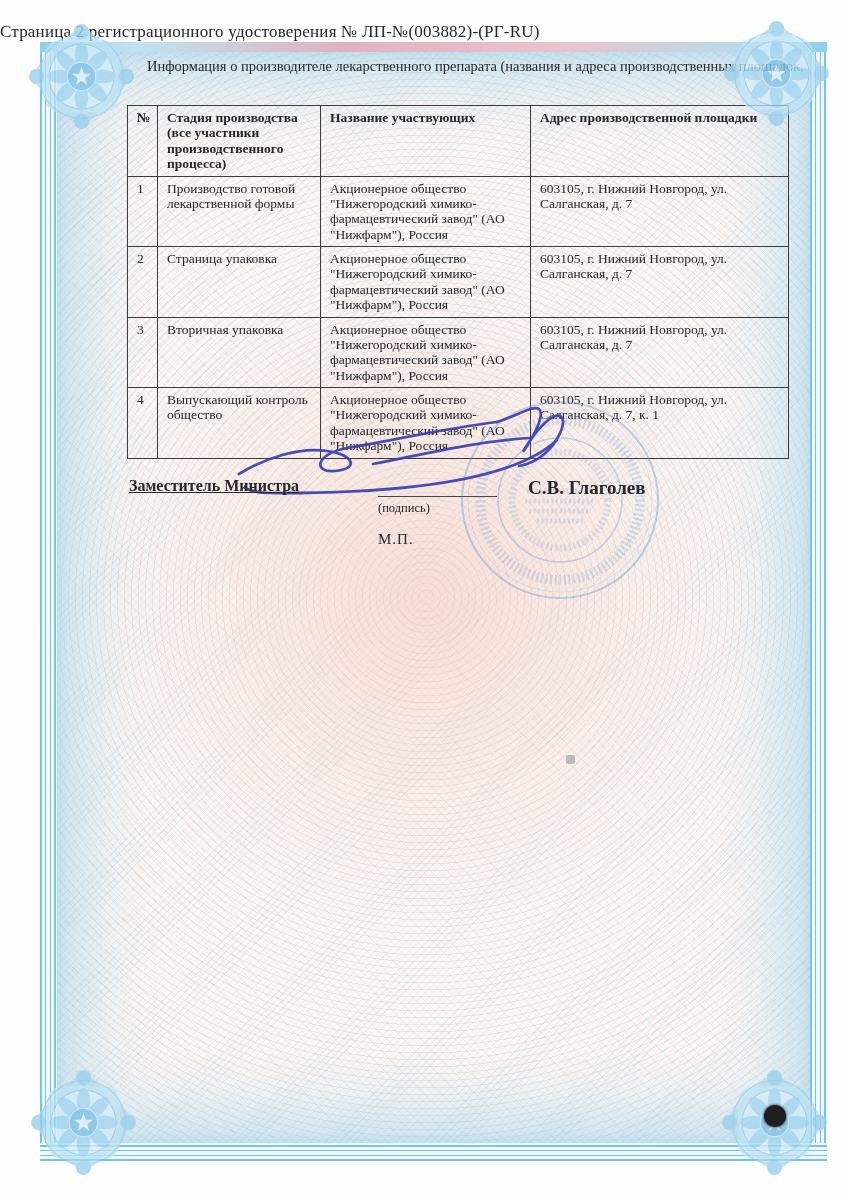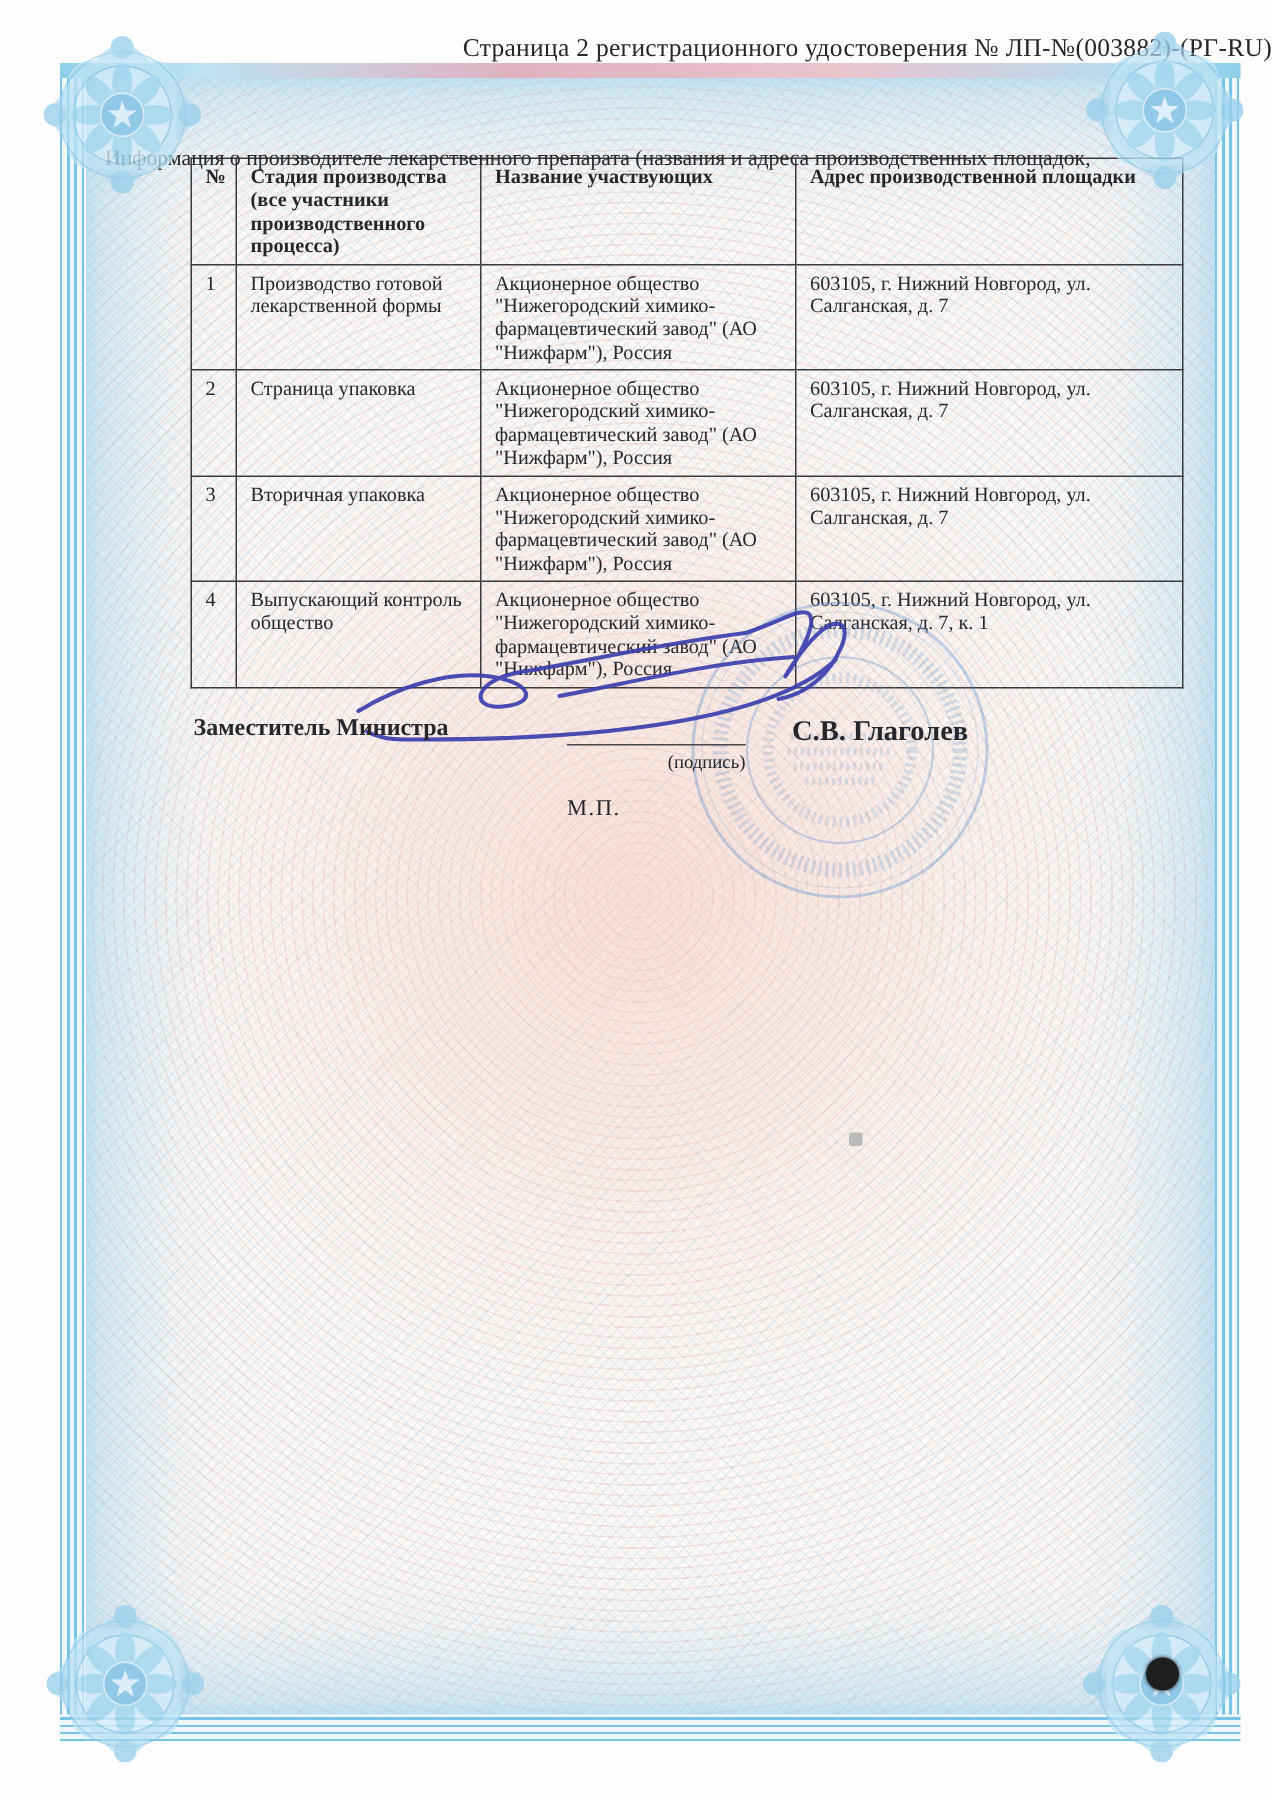--- a/index.html
+++ b/index.html
@@ -32,40 +32,40 @@
   
   .rosette{position:absolute;width:105px;height:105px;opacity:0.8;z-index:5;}
   .rosette.tl{left:29px;top:24px;}
   .rosette.tr{left:724px;top:21px;}
   .rosette.bl{left:31px;top:1070px;}
   .rosette.br{left:722px;top:1070px;}
   .punch-dot{position:absolute;left:764px;top:1105px;width:22px;height:22px;border-radius:50%;
     background:#1e1e1e;z-index:6;box-shadow:0 0 2px 1px rgba(30,30,30,.5);}
   .speck{position:absolute;left:566px;top:755px;width:9px;height:9px;background:#9aa09f;opacity:.65;border-radius:2px;z-index:2;}
   
-  .doc-title{position:absolute;left:0;right:0;top:22px;text-align:right;
+  .doc-title{position:absolute;left:0;right:0;top:22px;text-align:left;
     font-size:17px;letter-spacing:.2px;z-index:3;}
-  .doc-intro{position:absolute;left:70px;right:44px;top:57px;text-align:left;
-    font-size:14.5px;line-height:1.3;z-index:3;margin-top:40px;}
+  .doc-intro{position:absolute;left:70px;right:44px;top:57px;text-align:right;
+    font-size:14.5px;line-height:1.3;z-index:3;}
   
   table.mfg{position:absolute;left:127px;top:105px;width:661px;border-collapse:collapse;
     font-size:13.5px;line-height:1.14;z-index:2;table-layout:fixed;}
   .mfg th,.mfg td{border:1px solid #3a3a3f;vertical-align:top;text-align:left;
     padding:4px 8px 4px 9px;font-weight:normal;}
   .mfg th{font-weight:bold;}
   .col-num{width:30px;}
   .col-stage{width:163px;}
   .col-org{width:210px;}
   .col-addr{width:258px;}
   .mfg tr.hdr th{height:58px;}
   .mfg tr.row td{height:56px;}
   
-  .sign-role{position:absolute;left:129px;top:477px;font-weight:bold;font-size:16px;z-index:4;}
+  .sign-role{position:absolute;left:129px;top:477px;font-weight:bold;font-size:16px;z-index:4;text-decoration:underline;}
   .sign-line{position:absolute;left:378px;top:496px;width:119px;border-top:1.5px solid #46464a;z-index:4;}
-  .sign-caption{position:absolute;left:378px;top:501px;width:119px;text-align:right;font-size:12.5px;z-index:4;}
+  .sign-caption{position:absolute;left:378px;top:501px;width:119px;text-align:left;font-size:12.5px;z-index:4;}
   .sign-name{position:absolute;left:528px;top:477px;font-weight:bold;font-size:19px;z-index:4;}
   .seal-mark{position:absolute;left:378px;top:531px;width:119px;
     font-size:15px;letter-spacing:1px;z-index:4;}
   .stamp{position:absolute;left:455px;top:395px;width:210px;height:210px;z-index:3;opacity:.6;}
   .signature-svg{position:absolute;left:225px;top:400px;width:385px;height:110px;z-index:4;}
 </style>
 </head>
 <body>
 
 <div class="page">

